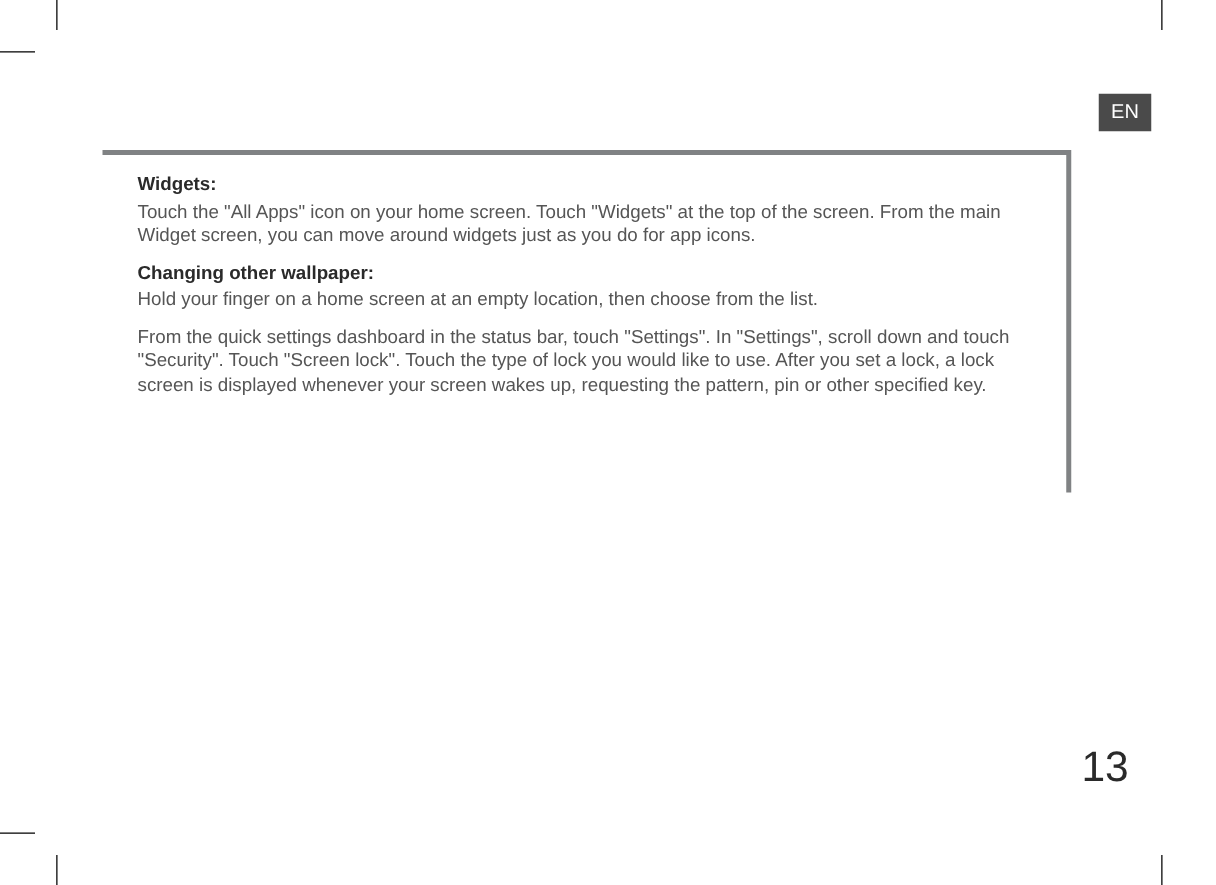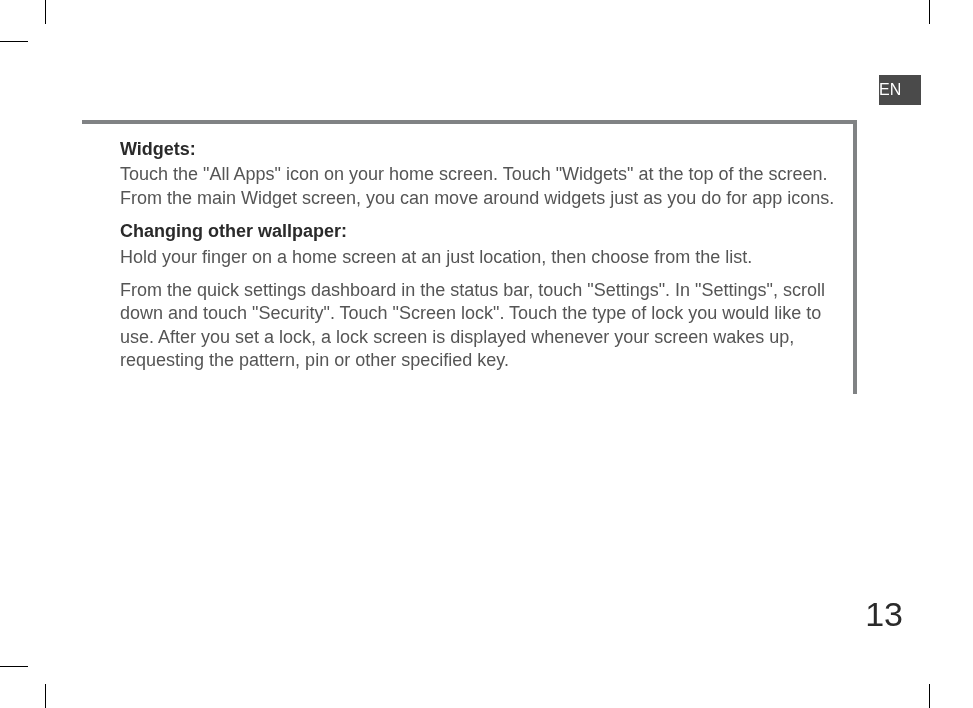--- a/index.html
+++ b/index.html
@@ -66,20 +66,21 @@
     .lang-tab {
       position: absolute;
       top: 75px;
       right: 52px;
       width: 42px;
       height: 30px;
       background: #4a4a4a;
       color: #ffffff;
       display: flex;
       align-items: center;
+      justify-content: center;
       font-size: 16px;
       font-weight: 400;
     }
     .rule-bar {
       position: absolute;
       top: 120px;
       left: 82px;
       width: 775px;
       height: 4px;
       background: #808284;
@@ -88,23 +89,23 @@
       position: absolute;
       top: 124px;
       left: 853px;
       width: 4px;
       height: 270px;
       background: #808284;
     }
     .content {
       position: absolute;
       top: 138px;
-      left: 120px;
+      left: 110px;
       width: 725px;
-      font-size: 18px;
+      font-size: 15px;
       line-height: 1.3;
       color: #4a4a4a;
     }
     .section {
       margin-bottom: 10px;
     }
     .heading {
       font-weight: 700;
       color: #2a2a2a;
       margin-bottom: 2px;
@@ -137,20 +138,20 @@
 <div class="rule-bar"></div>
 <div class="right-bar"></div>
 
 <div class="content">
   <div class="section">
     <div class="heading">Widgets:</div>
     <div class="body-text">Touch the "All Apps" icon on your home screen. Touch "Widgets" at the top of the screen. From the main Widget screen, you can move around widgets just as you do for app icons.</div>
   </div>
   <div class="section">
     <div class="heading">Changing other wallpaper:</div>
-    <div class="body-text">Hold your finger on a home screen at an just location, then choose from the list.</div>
+    <div class="body-text">Hold your finger on a home screen at an empty location, then choose from the list.</div>
   </div>
   <div class="section">
     <div class="body-text">From the quick settings dashboard in the status bar, touch "Settings". In "Settings", scroll down and touch "Security". Touch "Screen lock". Touch the type of lock you would like to use. After you set a lock, a lock screen is displayed whenever your screen wakes up, requesting the pattern, pin or other specified key.</div>
   </div>
 </div>
 
 <div class="page-number">13</div>
 
 </body></html>

